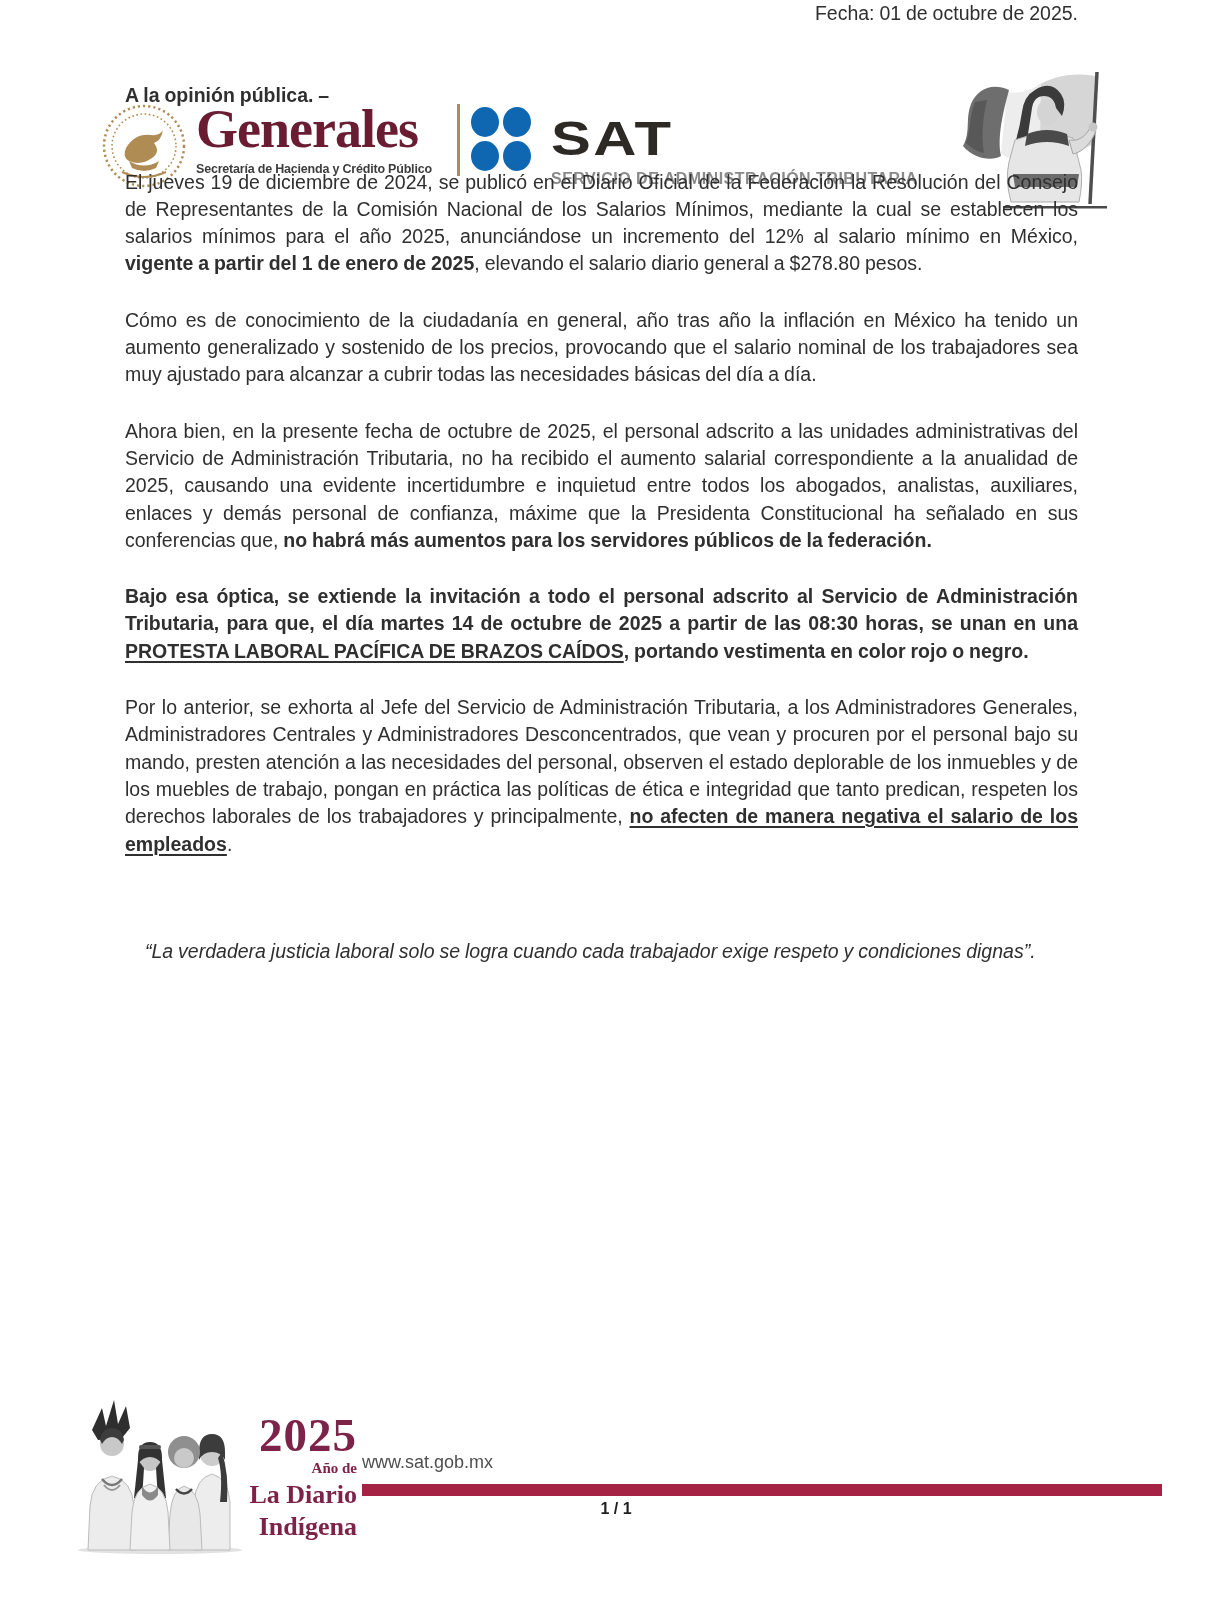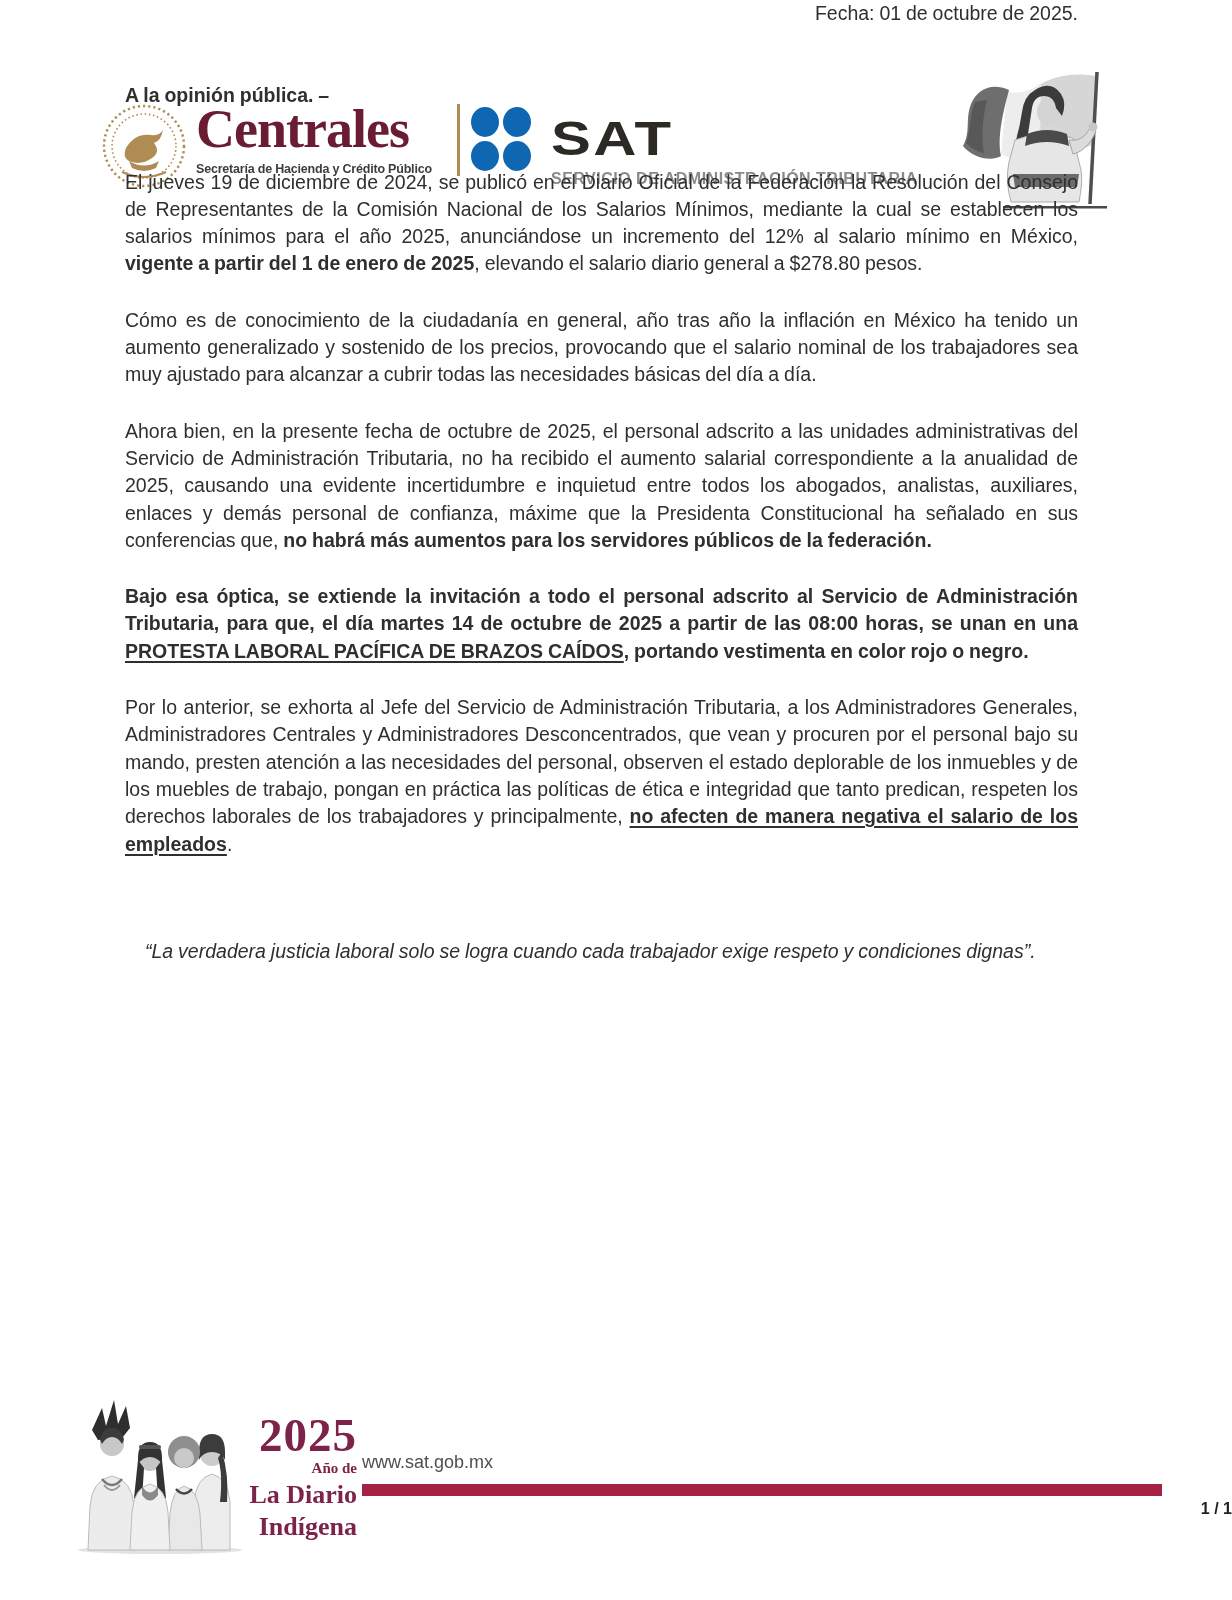--- a/index.html
+++ b/index.html
@@ -33,40 +33,40 @@
 
   
   .women{position:absolute;left:72px;top:1382px;}
   .year-block{position:absolute;left:247px;top:1412px;width:110px;text-align:right;
               font-family:"Liberation Serif",serif;color:#7D2248;}
   .year-num{font-size:47px;font-weight:bold;line-height:46px;letter-spacing:1px;}
   .year-sub1{font-size:15px;font-weight:bold;line-height:21px;}
   .year-sub2{font-size:26px;font-weight:bold;line-height:32px;}
   .website{position:absolute;left:362px;top:1452px;font-size:18px;color:#4f4f4f;}
   .footer-bar{position:absolute;left:362px;top:1484px;width:800px;height:12px;background:#A52245;}
-  .page-num{position:absolute;left:0;top:1500px;width:1232px;text-align:right;
+  .page-num{position:absolute;left:0;top:1500px;width:1232px;text-align:center;
             font-size:16px;font-weight:bold;color:#1f1f1f;}
 </style>
 </head>
 <body>
 
 <div class="page">
 
   <div class="seal">
     <svg width="84" height="96" viewBox="0 0 84 96">
       <circle cx="42" cy="48" r="40" fill="none" stroke="#B08C55" stroke-width="2.5" stroke-dasharray="2.2 3"></circle>
       <circle cx="42" cy="48" r="32" fill="none" stroke="#B08C55" stroke-width="1.6" stroke-dasharray="1.6 2.6"></circle>
       <path d="M24 50 q9 -15 25 -13 q9 1 12 -5 q-2 11 -9 13 q7 9 -2 15 q-11 8 -23 3 q-7 -4 -3 -13z" fill="#B08C55"></path>
       <path d="M27 63 q15 9 30 0 l-3 7 q-12 6 -24 0z" fill="#B08C55"></path>
       <path d="M20 74 q22 10 44 0" fill="none" stroke="#B08C55" stroke-width="2"></path>
     </svg>
   </div>
 
   <div class="hac-text">
-    <div class="hac-word">Centrales</div>
+    <div class="hac-word">Generales</div>
     <div class="hac-sub">Secretaría de Hacienda y Crédito Público</div>
   </div>
 
   <div class="logo-divider"></div>
 
   <div class="sat-circles">
     <svg width="62" height="66" viewBox="0 0 62 66" fill="#0F67B2">
       <ellipse cx="15" cy="16" rx="14" ry="15"></ellipse>
       <ellipse cx="47" cy="16" rx="14" ry="15"></ellipse>
       <ellipse cx="15" cy="50" rx="14" ry="15"></ellipse>
@@ -99,21 +99,21 @@
       <rect x="58" y="136" width="104" height="2.5" fill="#4a4a4a"></rect>
     </svg>
   </div>
 
   <div class="content">
     <div class="date">Fecha: 01 de octubre de 2025.</div>
     <div class="salutation">A la opinión pública. –</div>
     <p class="first"><span>El jueves 19 de diciembre de 2024, se publicó en el Diario Oficial de la Federación la Resolución del Consejo de Representantes de la Comisión Nacional de los Salarios Mínimos, mediante la cual se establecen los salarios mínimos para el año 2025, anunciándose un incremento del 12% al salario mínimo en México, </span><span class="b">vigente a partir del 1 de enero de 2025</span><span>, elevando el salario diario general a $278.80 pesos.</span></p>
     <p><span>Cómo es de conocimiento de la ciudadanía en general, año tras año la inflación en México ha tenido un aumento generalizado y sostenido de los precios, provocando que el salario nominal de los trabajadores sea muy ajustado para alcanzar a cubrir todas las necesidades básicas del día a día.</span></p>
     <p><span>Ahora bien, en la presente fecha de octubre de 2025, el personal adscrito a las unidades administrativas del Servicio de Administración Tributaria, no ha recibido el aumento salarial correspondiente a la anualidad de 2025, causando una evidente incertidumbre e inquietud entre todos los abogados, analistas, auxiliares, enlaces y demás personal de confianza, máxime que la Presidenta Constitucional ha señalado en sus conferencias que, </span><span class="b">no habrá más aumentos para los servidores públicos de la federación.</span></p>
-    <p><span class="b">Bajo esa óptica, se extiende la invitación a todo el personal adscrito al Servicio de Administración Tributaria, para que, el día martes 14 de octubre de 2025 a partir de las 08:00 horas, se unan en una </span><span class="b u">PROTESTA LABORAL PACÍFICA DE BRAZOS CAÍDOS</span><span class="b">, portando vestimenta en color rojo o negro.</span></p>
+    <p><span class="b">Bajo esa óptica, se extiende la invitación a todo el personal adscrito al Servicio de Administración Tributaria, para que, el día martes 14 de octubre de 2025 a partir de las 08:30 horas, se unan en una </span><span class="b u">PROTESTA LABORAL PACÍFICA DE BRAZOS CAÍDOS</span><span class="b">, portando vestimenta en color rojo o negro.</span></p>
     <p><span>Por lo anterior, se exhorta al Jefe del Servicio de Administración Tributaria, a los Administradores Generales, Administradores Centrales y Administradores Desconcentrados, que vean y procuren por el personal bajo su mando, presten atención a las necesidades del personal, observen el estado deplorable de los inmuebles y de los muebles de trabajo, pongan en práctica las políticas de ética e integridad que tanto predican, respeten los derechos laborales de los trabajadores y principalmente, </span><span class="b u">no afecten de manera negativa el salario de los empleados</span><span>.</span></p>
     <div class="quote">“La verdadera justicia laboral solo se logra cuando cada trabajador exige respeto y condiciones dignas”.</div>
   </div>
 
   <div class="women">
     <svg width="175" height="175" viewBox="0 0 175 175">
       <ellipse cx="88" cy="168" rx="82" ry="4" fill="#e2e2e2"></ellipse>
 
       <path d="M122 168 L122 120 Q124 96 140 92 Q156 96 158 120 L158 168 Z" fill="#ededed" stroke="#bbbbbb"></path>
       <circle cx="140" cy="72" r="12" fill="#cccccc"></circle>

